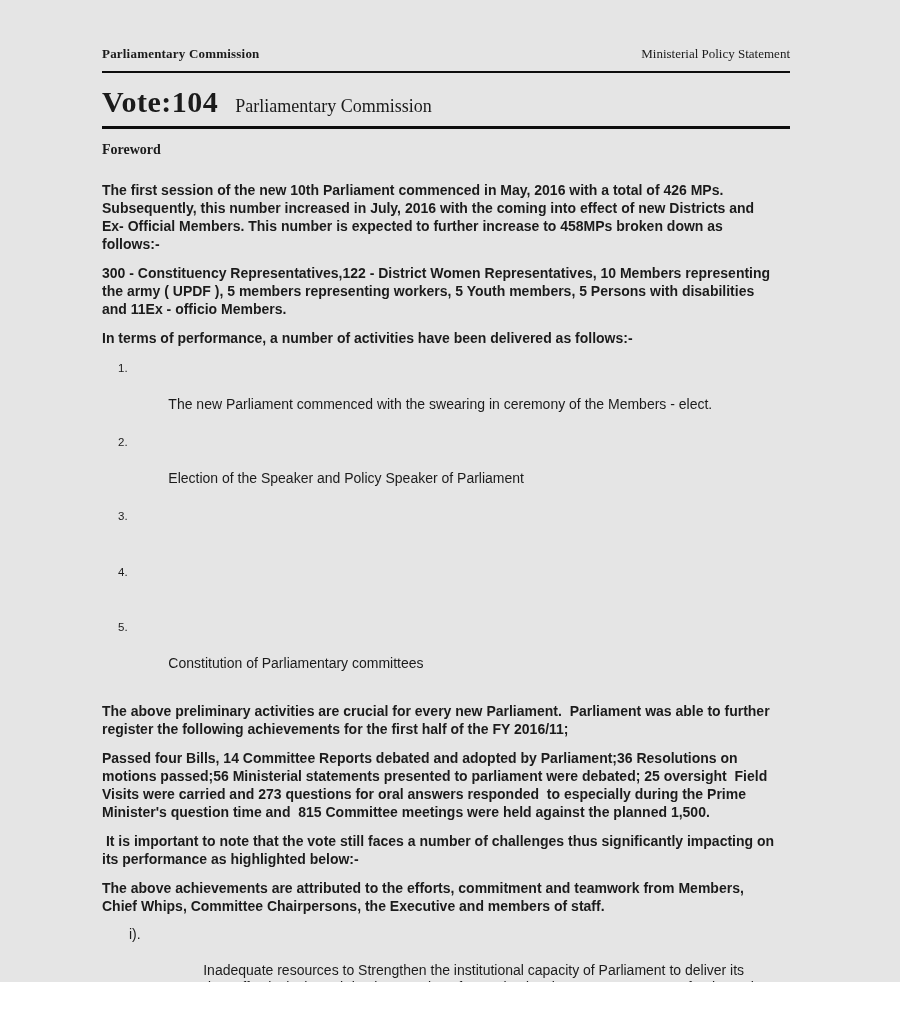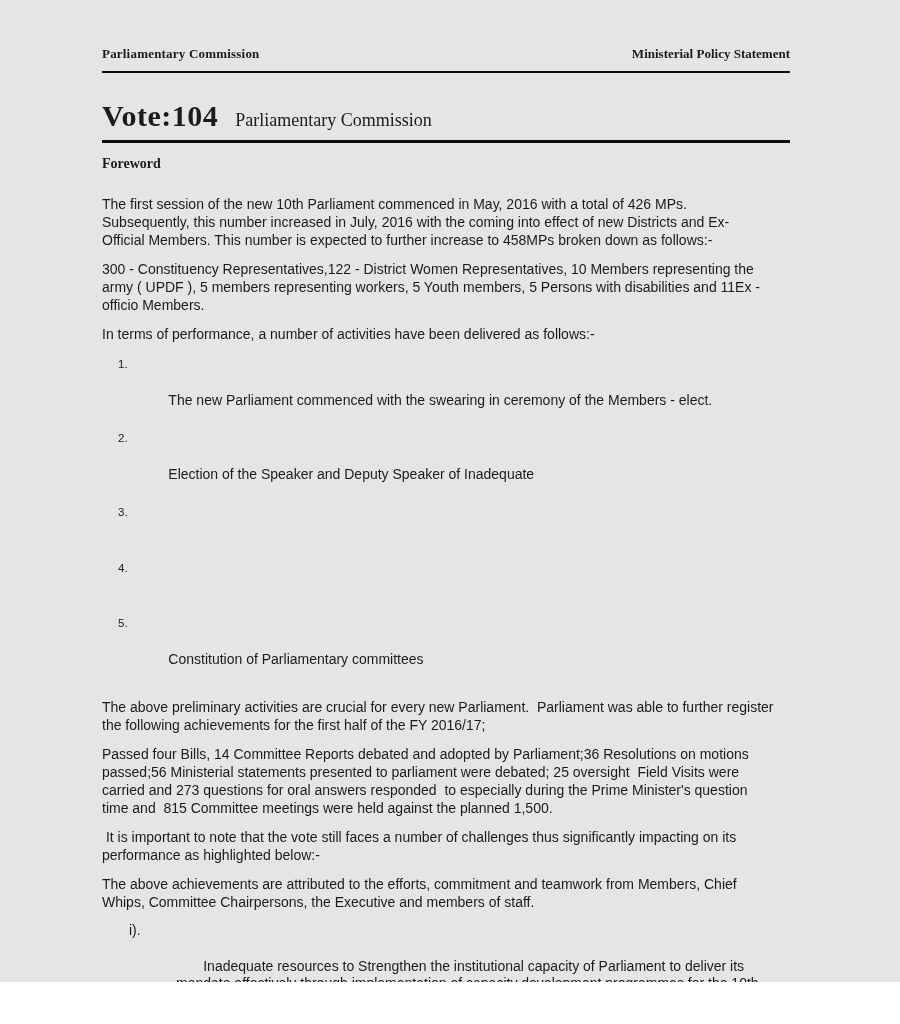--- a/index.html
+++ b/index.html
@@ -16,27 +16,27 @@
   }
   
   .hdr-row {
     display: flex;
     justify-content: space-between;
     align-items: baseline;
     font-family: "Liberation Serif", serif;
     font-size: 13px;
   }
   .hdr-left  { font-weight: bold; letter-spacing: 0.2px; }
-  .hdr-right { font-weight: bold; }
+  .hdr-right { font-weight: normal; }
   .rule-thin  { border: 0; border-top: 2px solid #0d0d0d; margin: 9px 0 0 0; }
   .rule-thick { border: 0; border-top: 3px solid #0d0d0d; margin: 7px 0 0 0; }
   .vote-row {
     display: flex;
     align-items: baseline;
-    margin-top: 26px;
+    margin-top: 12px;
   }
   .vote-big {
     font-family: "Liberation Serif", serif;
     font-weight: bold;
     font-size: 30px;
     letter-spacing: 0.5px;
   }
   .vote-sub {
     font-family: "Liberation Serif", serif;
     font-size: 18px;
@@ -47,20 +47,21 @@
     font-family: "Liberation Serif", serif;
     font-weight: bold;
     font-size: 14px;
     margin: 13px 0 0 0;
   }
   .para {
     font-size: 14px;
     line-height: 18px;
     margin: 11px 15px 0 0;
     white-space: pre-wrap;
+    font-weight: bold;
   }
   .para.first { margin-top: 23px; }
   
   .num-list { margin-top: 11px; }
   .num-item {
     position: relative;
     padding-left: 43px;
     font-size: 14px;
     line-height: 18.5px;
     white-space: pre-wrap;
@@ -114,35 +115,35 @@
 
   <p class="para">In terms of performance, a number of activities have been delivered as follows:-</p>
 
   <div class="num-list">
     <div class="num-item">
       <span class="num-marker">1.</span>
       <span>The new Parliament commenced with the swearing in ceremony of the Members - elect.</span>
     </div>
     <div class="num-item">
       <span class="num-marker">2.</span>
-      <span>Election of the Speaker and Deputy Speaker of Inadequate</span>
+      <span>Election of the Speaker and Policy Speaker of Parliament</span>
     </div>
     <div class="num-item">
       <span class="num-marker">3.</span>
     </div>
     <div class="num-item">
       <span class="num-marker">4.</span>
     </div>
     <div class="num-item">
       <span class="num-marker">5.</span>
       <span>Constitution of Parliamentary committees</span>
     </div>
   </div>
 
-  <p class="para">The above preliminary activities are crucial for every new Parliament.  Parliament was able to further register the following achievements for the first half of the FY 2016/17;</p>
+  <p class="para">The above preliminary activities are crucial for every new Parliament.  Parliament was able to further register the following achievements for the first half of the FY 2016/11;</p>
 
   <p class="para">Passed four Bills, 14 Committee Reports debated and adopted by Parliament;36 Resolutions on motions passed;56 Ministerial statements presented to parliament were debated; 25 oversight  Field Visits were carried and 273 questions for oral answers responded  to especially during the Prime Minister's question time and  815 Committee meetings were held against the planned 1,500.</p>
 
   <p class="para"> It is important to note that the vote still faces a number of challenges thus significantly impacting on its performance as highlighted below:-</p>
 
   <p class="para">The above achievements are attributed to the efforts, commitment and teamwork from Members, Chief Whips, Committee Chairpersons, the Executive and members of staff.</p>
 
   <div class="rom-list">
     <div class="rom-item">
       <span class="rom-marker">i).</span>

